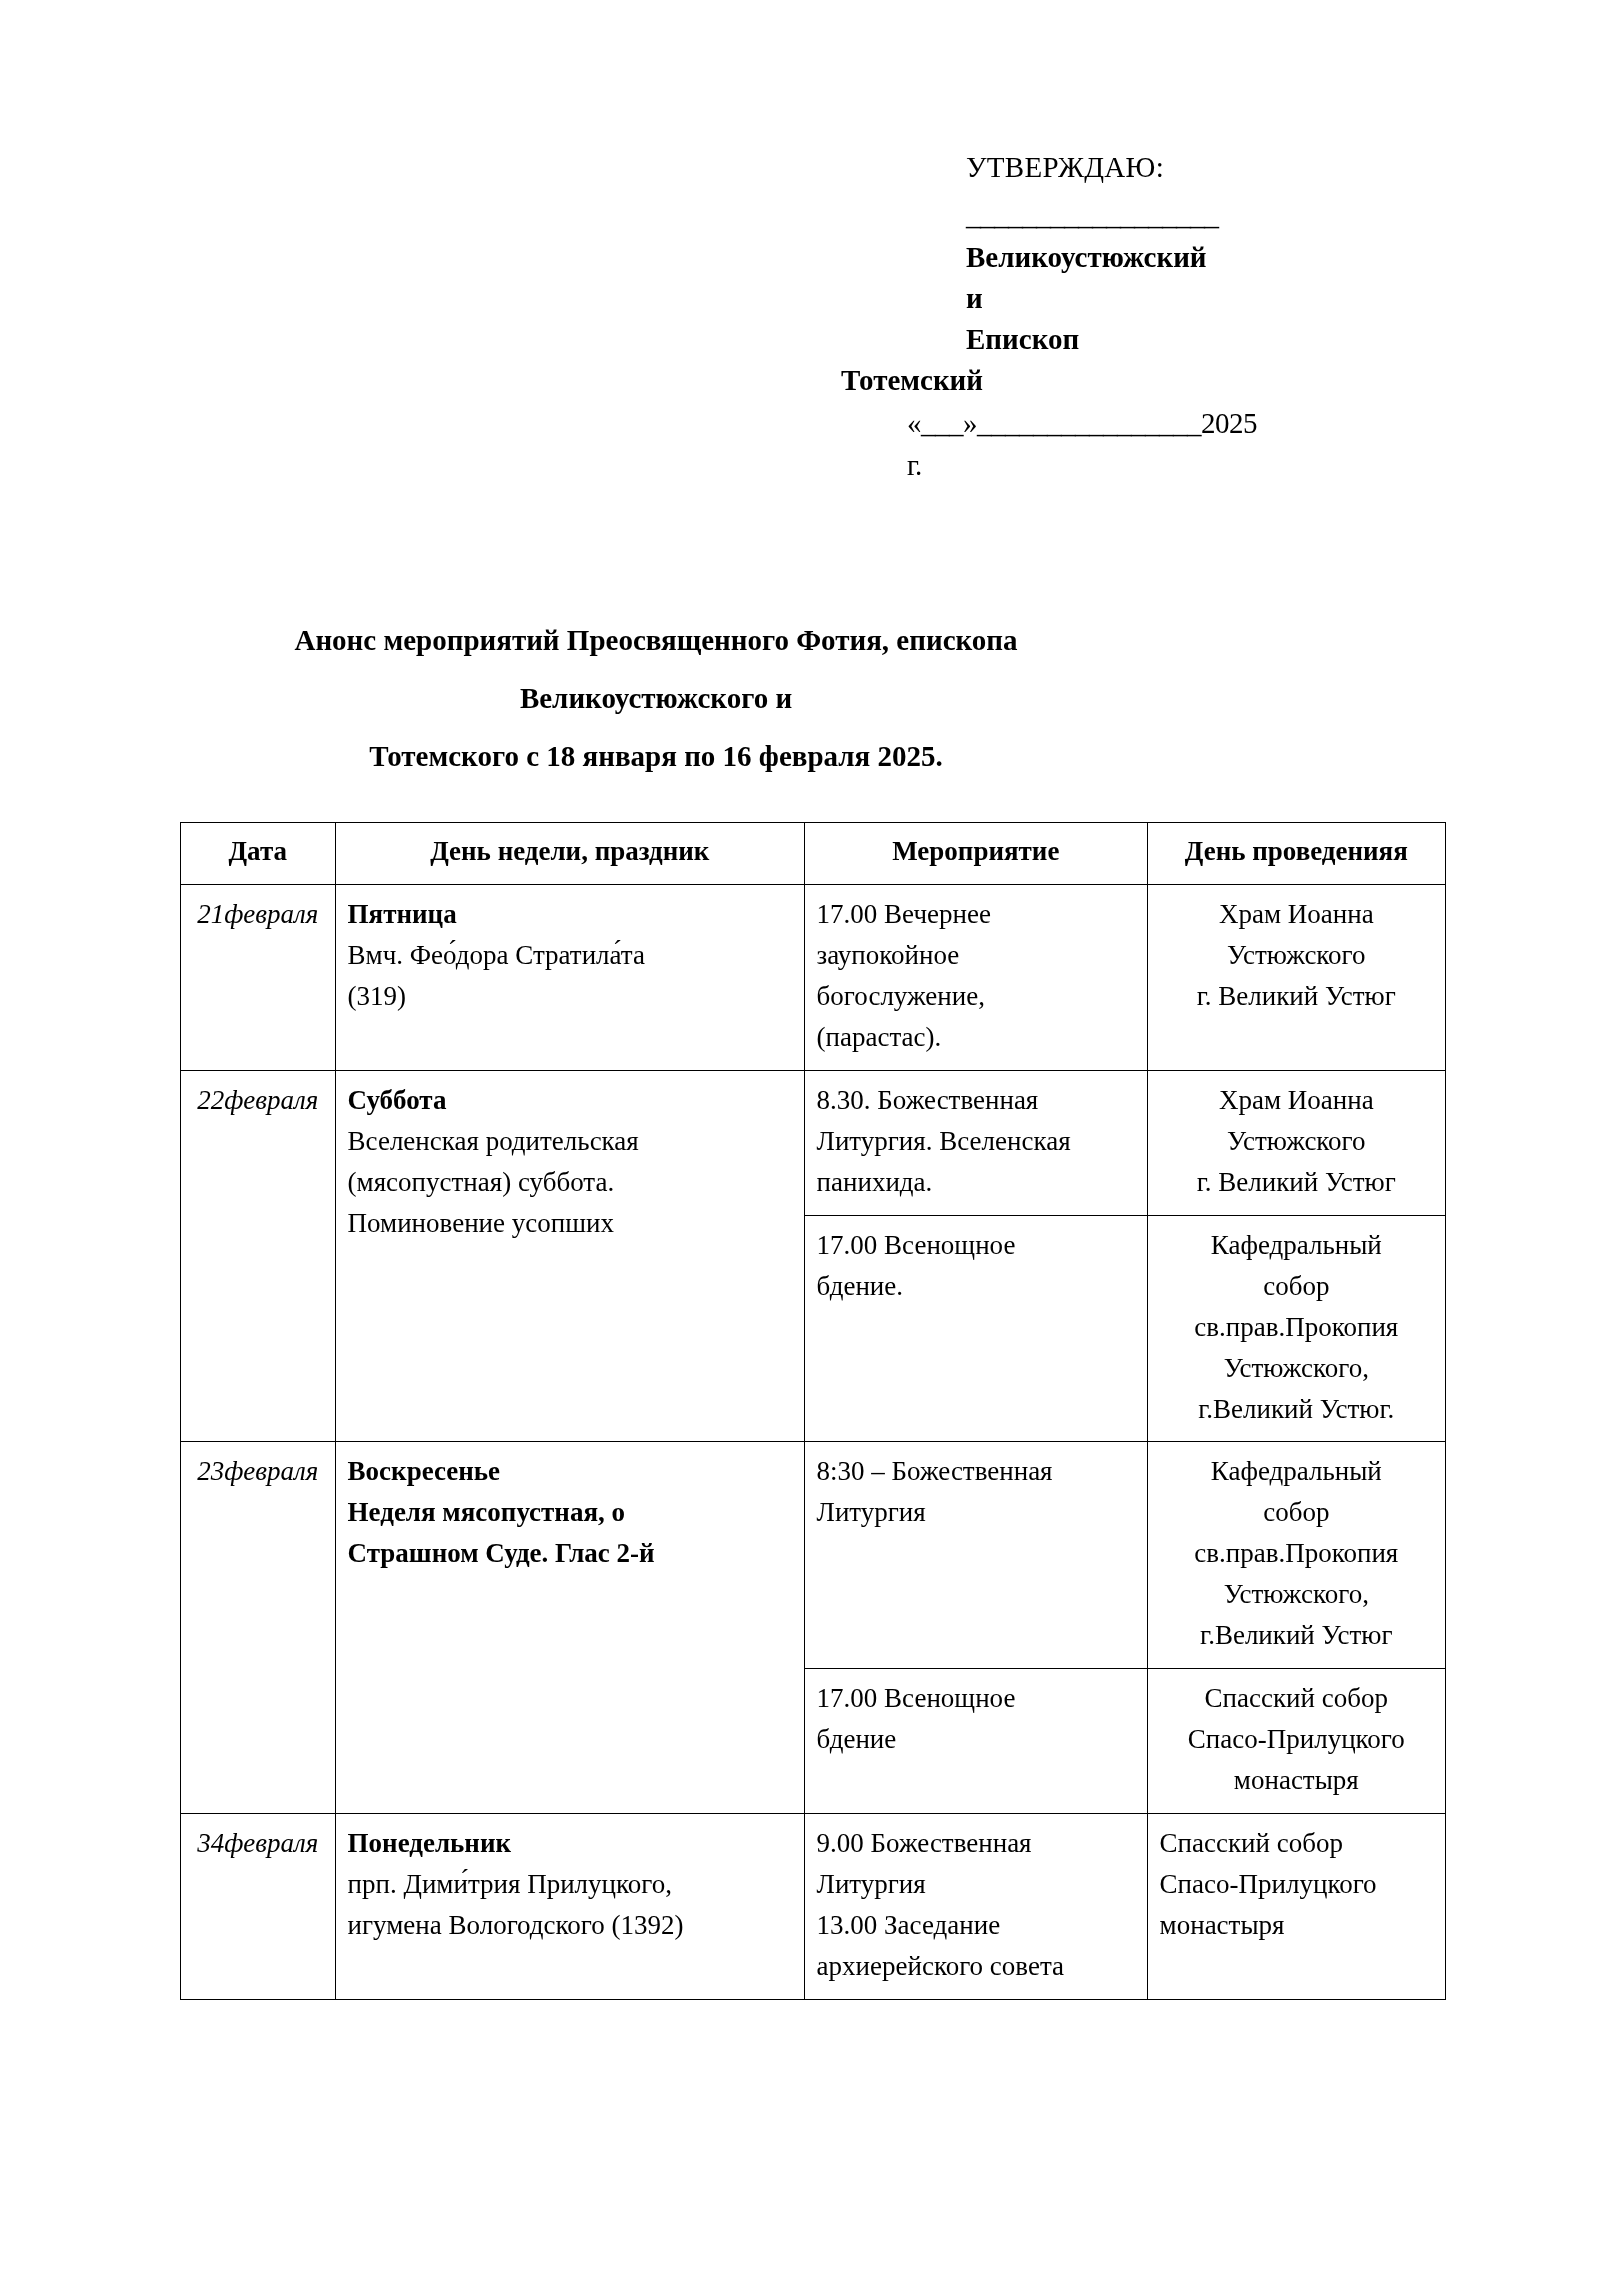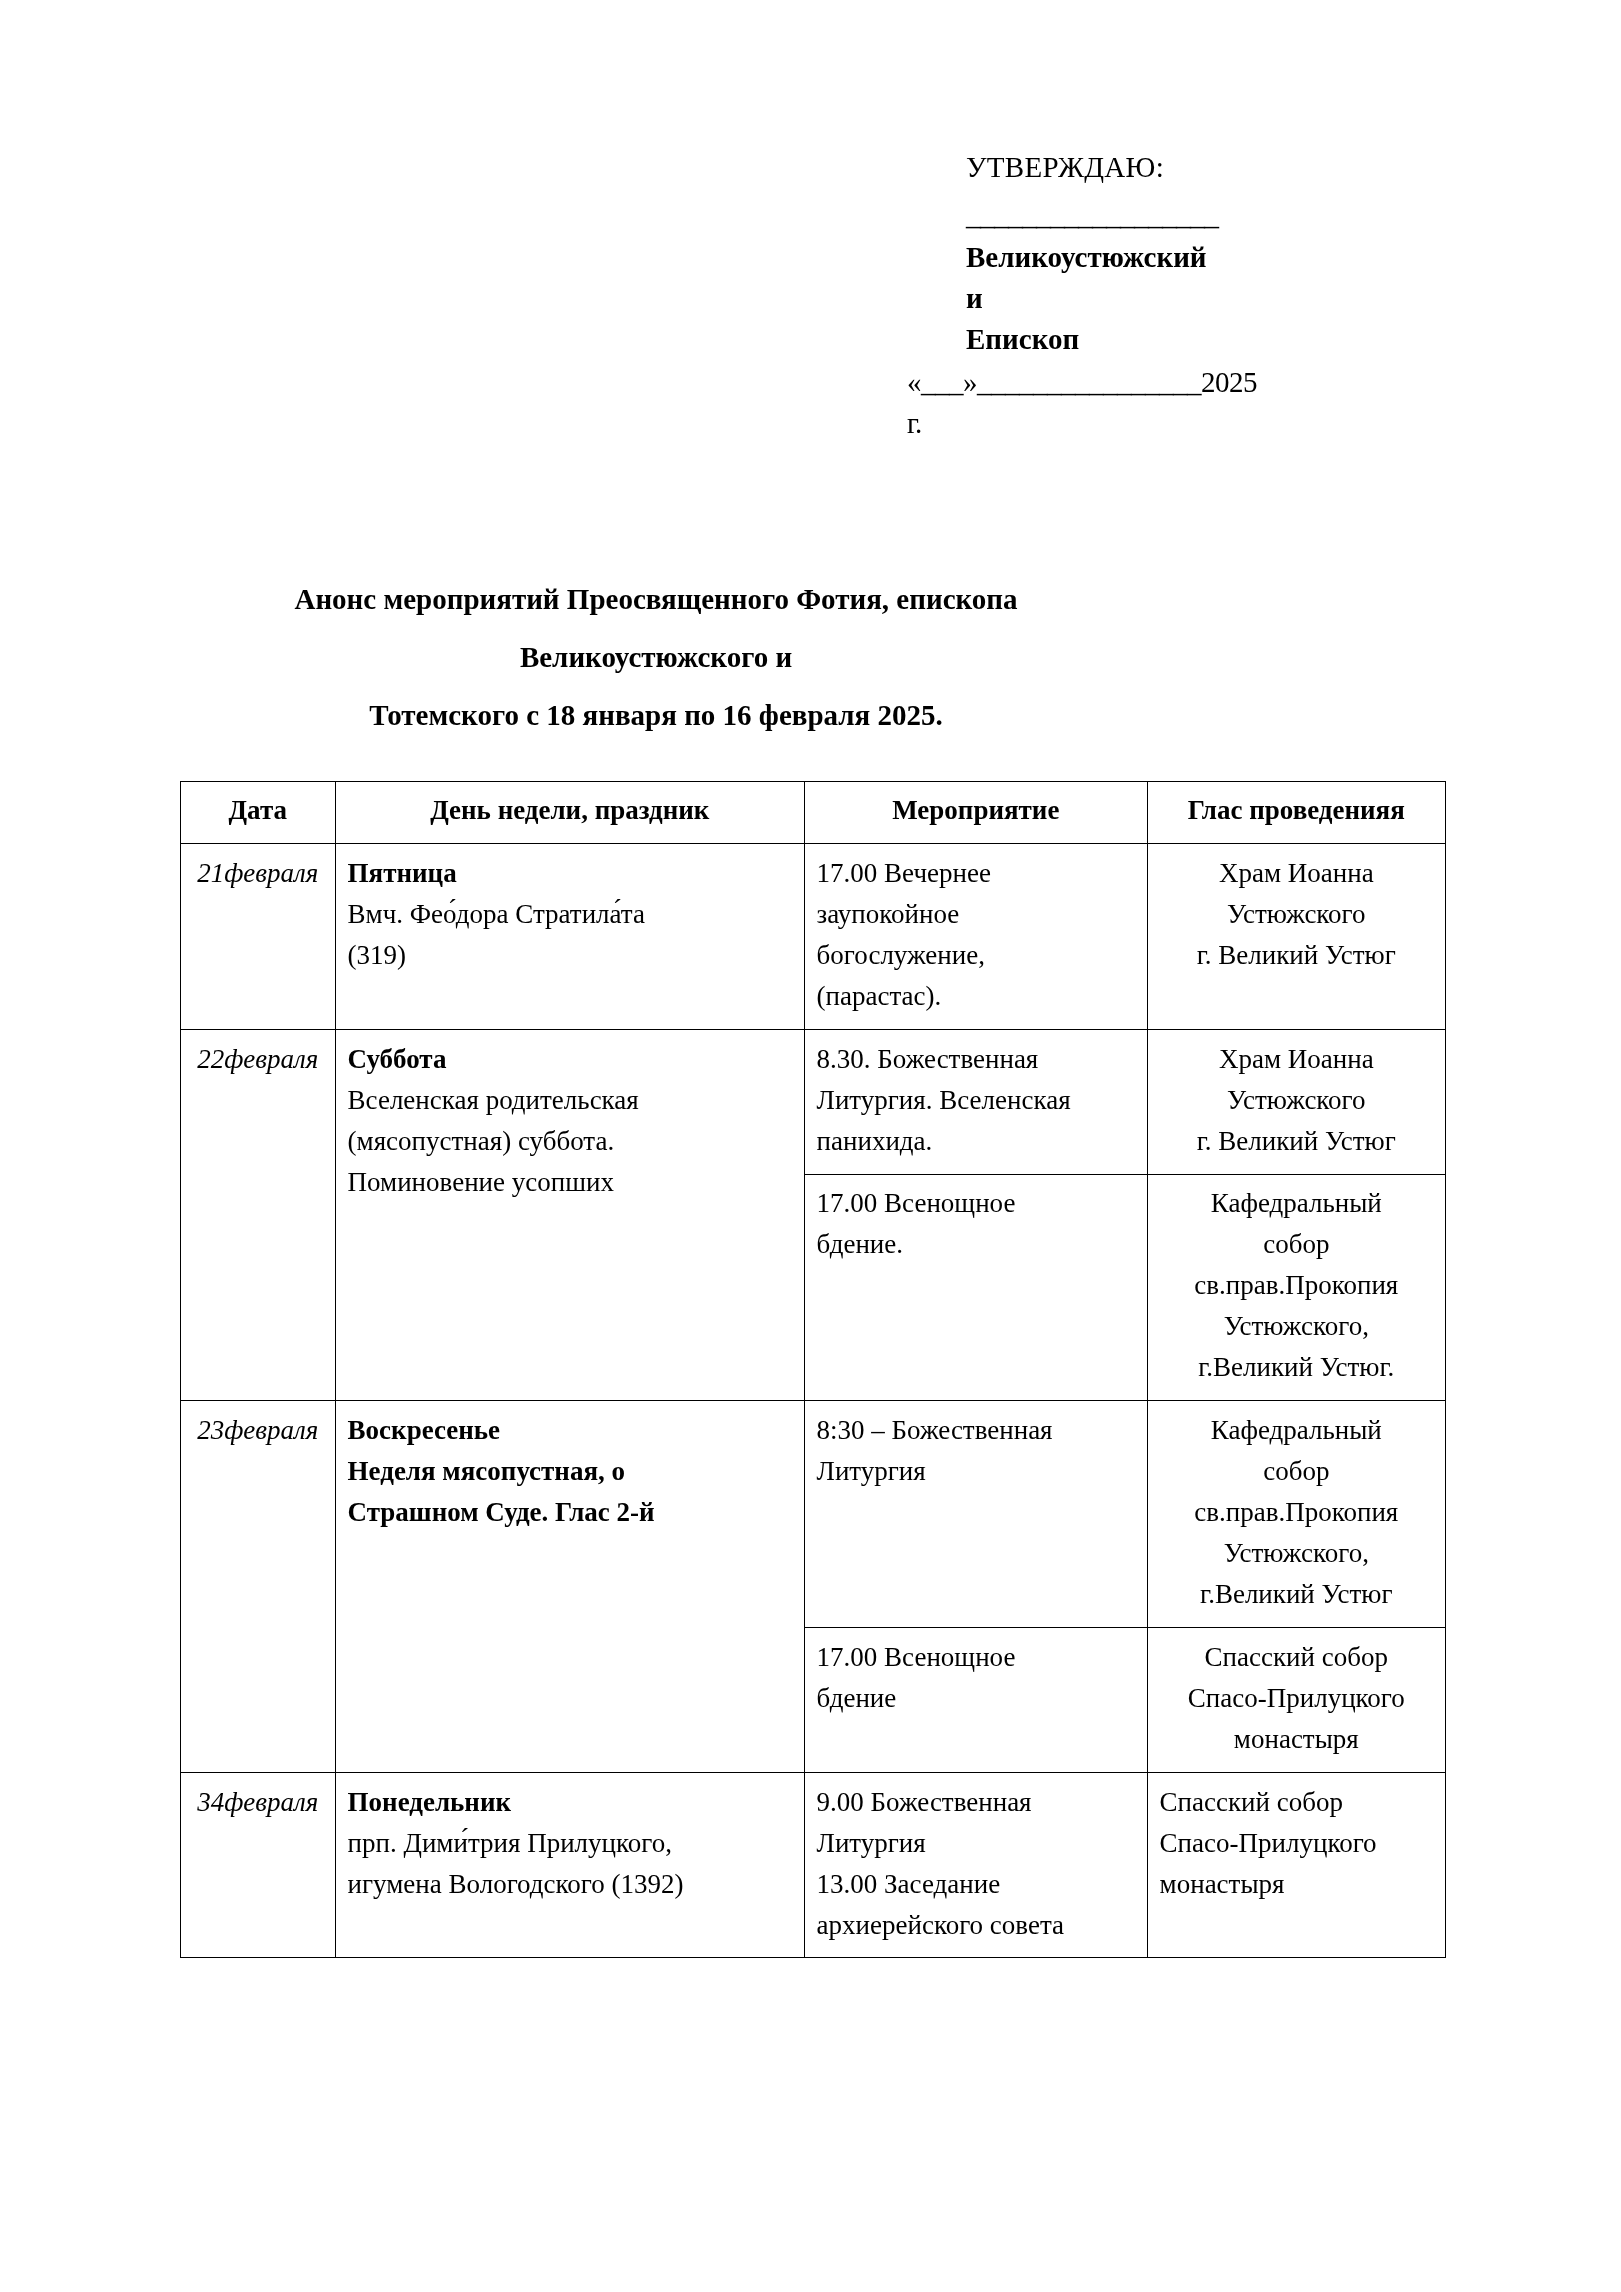--- a/index.html
+++ b/index.html
@@ -117,20 +117,21 @@
 </head>
 <body>
 
 <div class="page">
 
   <div class="approve-block">
     <div class="approve-title">УТВЕРЖДАЮ:</div>
     <div class="approve-rule">__________________</div>
     <div class="approve-bold">Великоустюжский и</div>
     <div class="approve-bold">Епископ</div>
+    <div class="approve-bold-wide">Тотемский</div>
     <div class="approve-date">«___»________________2025 г.</div>
   </div>
 
   <div class="doc-heading">
     <div>Анонс мероприятий Преосвященного Фотия, епископа Великоустюжского и</div>
     <div>Тотемского с 18 января по 16 февраля 2025.</div>
   </div>
 
   <table class="schedule">
     <colgroup>
@@ -138,21 +139,21 @@
         <col class="c-day">
         <col class="c-event">
         <col class="c-place">
     </colgroup>
     <thead>
       <tr>
         <th class="hdr">Дата</th>
         <th class="hdr">День недели, праздник</th>
         <th class="hdr">Мероприятие</th>
         <th class="hdr">
-          <span class="pl-line">Глас</span>
+          <span class="pl-line">День</span>
           <span class="pl-line">проведенияя</span>
         </th>
       </tr>
     </thead>
     <tbody id="tbody">
         <tr>
           <td class="date" rowspan="1"><span class="dy-line">21</span><span class="dy-line">февраля</span></td>
           <td class="day" rowspan="1">
             <span class="dy-line day-title">Пятница</span>
             <span class="dy-line">Вмч. Фео́дора Стратила́та</span>

